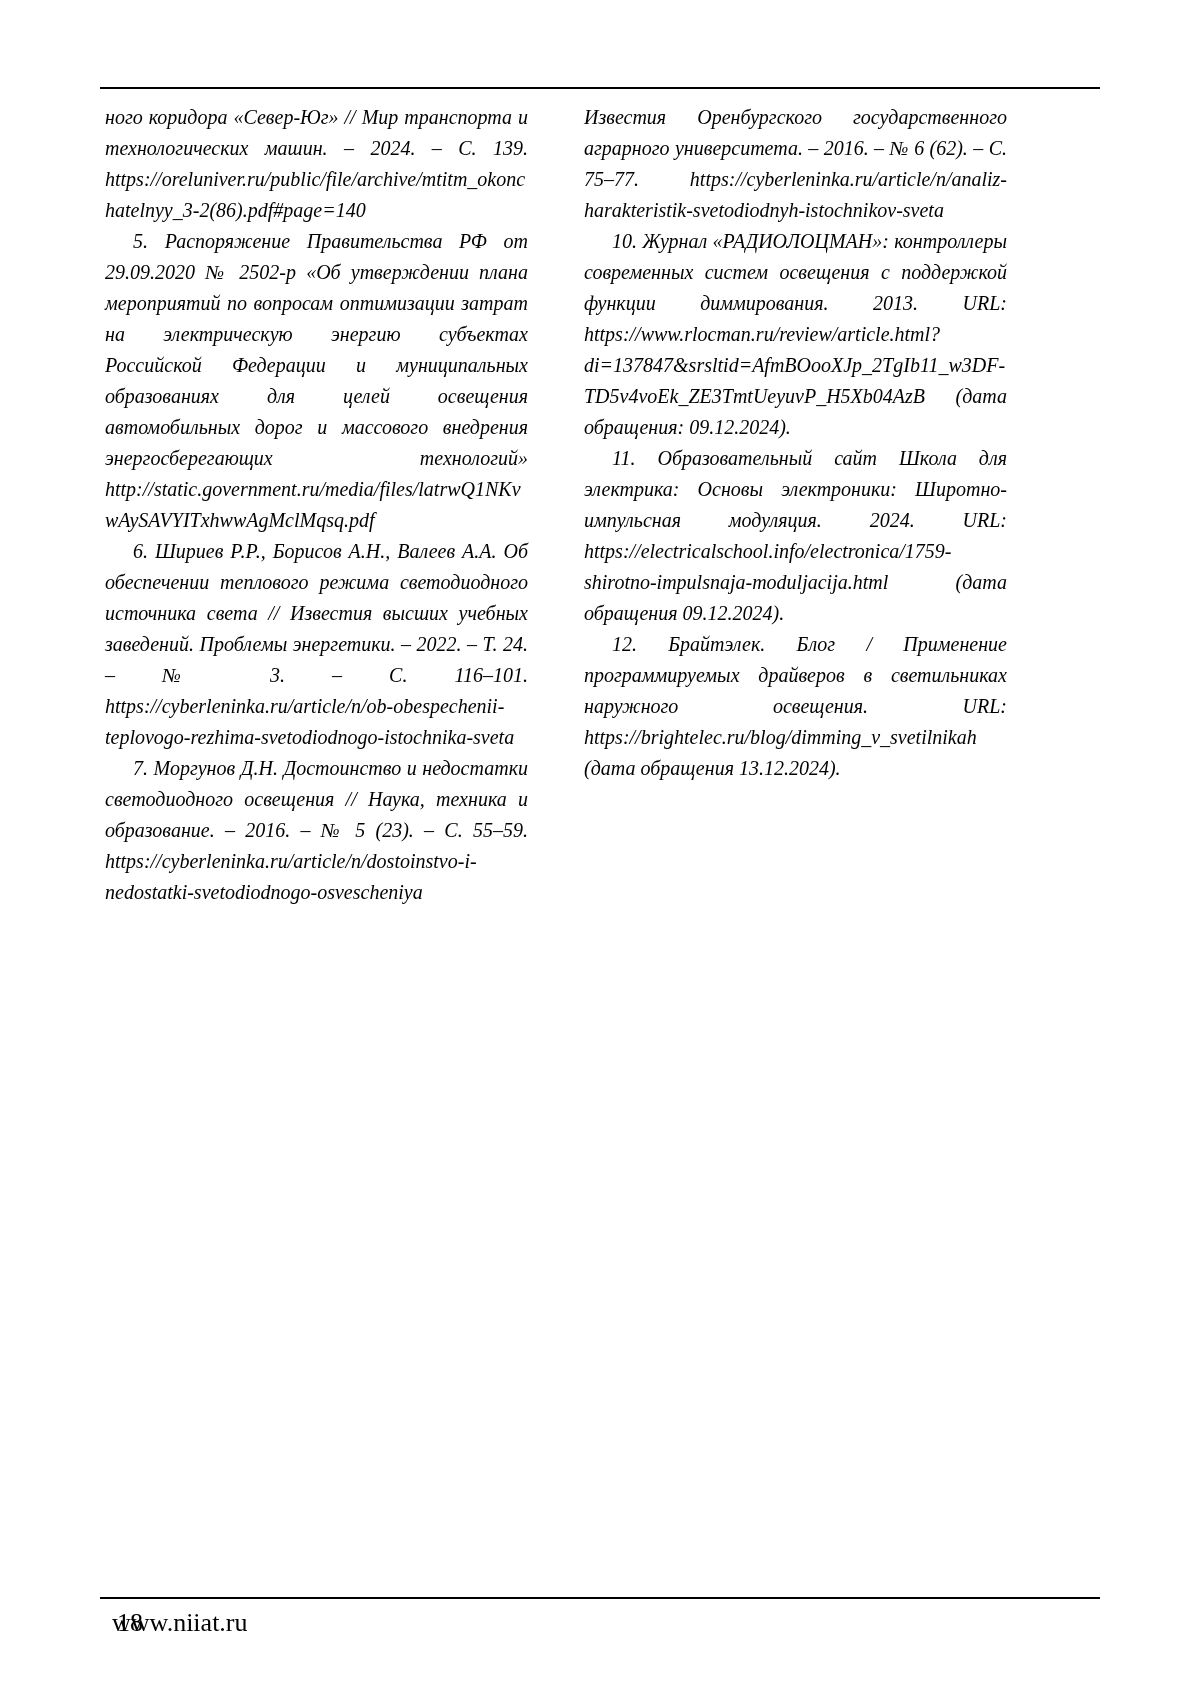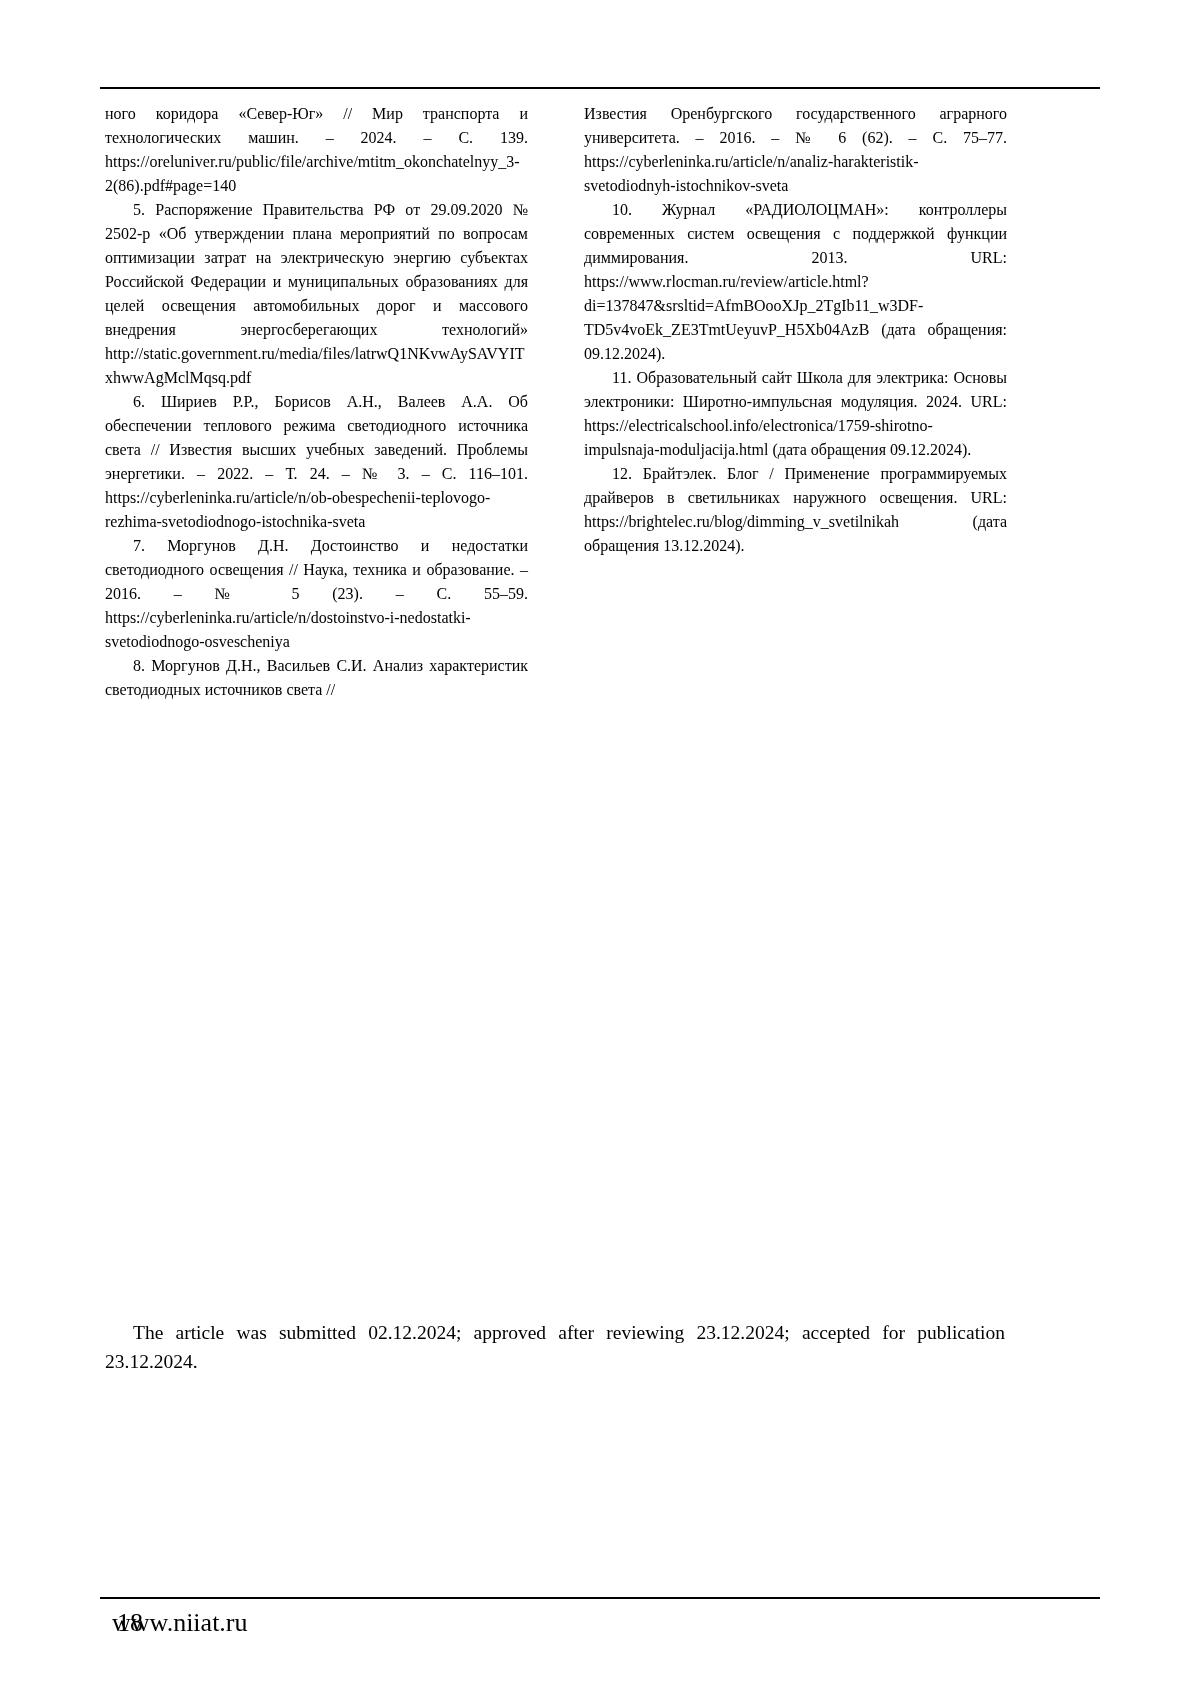--- a/index.html
+++ b/index.html
@@ -30,23 +30,24 @@
   .columns {
     position: absolute;
     left: 105px;
     top: 102px;
     width: 902px;
     display: flex;
     gap: 56px;
   }
   .col {
     width: 423px;
-    font-size: 16px;
-    line-height: 24px;
+    font-size: 20px;
+    line-height: 31px;
     text-align: justify;
+    font-style: italic;
   }
   .col p {
     margin: 0;
     text-indent: 28px;
     overflow-wrap: anywhere;
   }
   .col p.cont {
     text-indent: 0;
   }
 
@@ -95,32 +96,30 @@
 <div class="page">
 
   <div class="rule rule-top"></div>
 
   <div class="columns">
     <div class="col">
       <p class="cont">ного коридора «Север-Юг» // Мир транспорта и технологических машин. – 2024. – С. 139. https://oreluniver.ru/public/file/archive/mtitm_okonchatelnyy_3-2(86).pdf#page=140</p>
       <p>5. Распоряжение Правительства РФ от 29.09.2020 № 2502-р «Об утверждении плана мероприятий по вопросам оптимизации затрат на электрическую энергию субъектах Российской Федерации и муниципальных образованиях для целей освещения автомобильных дорог и массового внедрения энергосберегающих технологий» http://static.government.ru/media/files/latrwQ1NKvwAySAVYITxhwwAgMclMqsq.pdf</p>
       <p>6. Шириев Р.Р., Борисов А.Н., Валеев А.А. Об обеспечении теплового режима светодиодного источника света // Известия высших учебных заведений. Проблемы энергетики. – 2022. – Т. 24. – № 3. – С. 116–101. https://cyberleninka.ru/article/n/ob-obespechenii-teplovogo-rezhima-svetodiodnogo-istochnika-sveta</p>
       <p>7. Моргунов Д.Н. Достоинство и недостатки светодиодного освещения // Наука, техника и образование. – 2016. – № 5 (23). – С. 55–59. https://cyberleninka.ru/article/n/dostoinstvo-i-nedostatki-svetodiodnogo-osvescheniya</p>
-      <p>8. Моргунов Д.Н., Васильев С.И. Анализ характеристик светодиодных источников света //</p>
     </div>
     <div class="col">
       <p class="cont">Известия Оренбургского государственного аграрного университета. – 2016. – № 6 (62). – С. 75–77. https://cyberleninka.ru/article/n/analiz-harakteristik-svetodiodnyh-istochnikov-sveta</p>
       <p>10. Журнал «РАДИОЛОЦМАН»: контроллеры современных систем освещения с поддержкой функции диммирования. 2013. URL: https://www.rlocman.ru/review/article.html?di=137847&amp;srsltid=AfmBOooXJp_2TgIb11_w3DF-TD5v4voEk_ZE3TmtUeyuvP_H5Xb04AzB (дата обращения: 09.12.2024).</p>
       <p>11. Образовательный сайт Школа для электрика: Основы электроники: Широтно-импульсная модуляция. 2024. URL: https://electricalschool.info/electronica/1759-shirotno-impulsnaja-moduljacija.html (дата обращения 09.12.2024).</p>
       <p>12. Брайтэлек. Блог / Применение программируемых драйверов в светильниках наружного освещения. URL: https://brightelec.ru/blog/dimming_v_svetilnikah (дата обращения 13.12.2024).</p>
     </div>
   </div>
 
   <div class="notes">
-    <p>The article was submitted 02.12.2024; approved after reviewing 23.12.2024; accepted for publication 23.12.2024.</p>
   </div>
 
   <div class="rule rule-bottom"></div>
 
   <div class="page-footer">
     <span class="page-num">18</span>
     <span class="site">www.niiat.ru</span>
   </div>
 
 </div>

